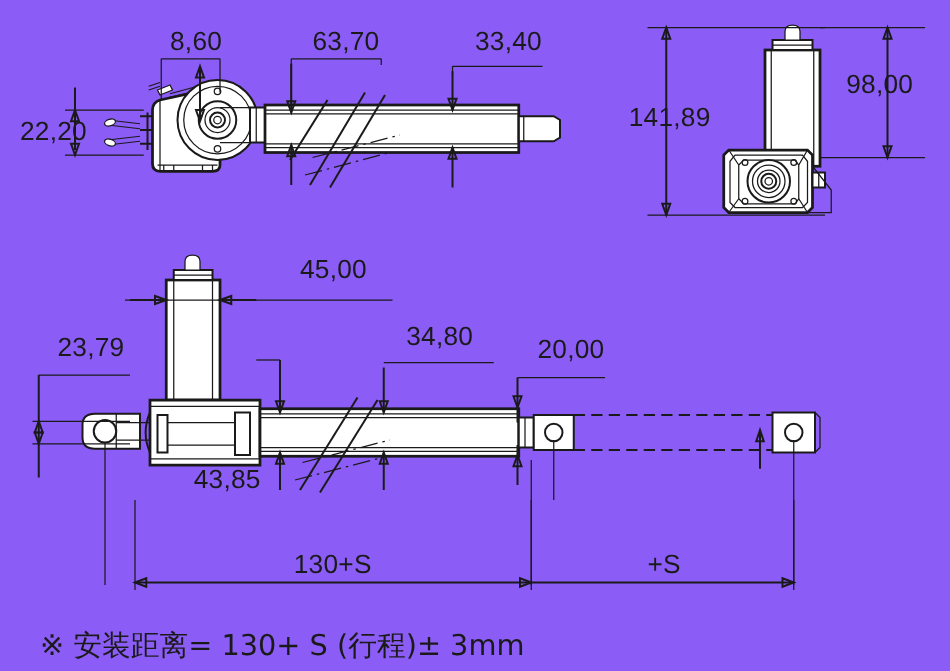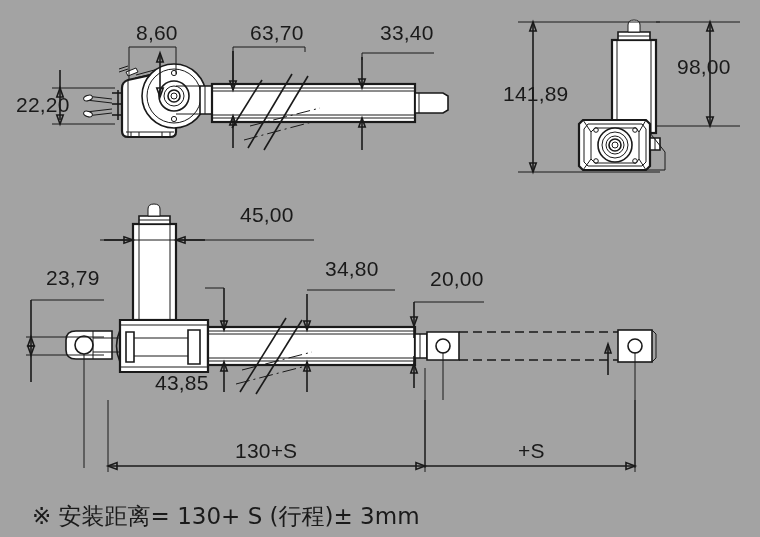--- a/index.html
+++ b/index.html
@@ -4,21 +4,21 @@
 <style>
   html,body{margin:0;padding:0;background:#ffffff;}
   body{
     width:760px;height:537px;
     font-family:"Liberation Sans","DejaVu Sans",sans-serif;
     overflow:hidden;
     position:relative;
   }
   #sheet{
     position:absolute;left:0;top:0;width:760px;height:537px;
-    background:#a3a3a3;
+    background:#8b5cf6;
   }
   svg#drawing{position:absolute;left:0;top:0;width:760px;height:537px;}
   .dimtext{
     font-family:"Liberation Sans","DejaVu Sans",sans-serif;
     font-size:21px;
     fill:#1a1a1a;
     letter-spacing:0.2px;
   }
   .notetext{
     font-family:"DejaVu Sans","Liberation Sans",sans-serif;

